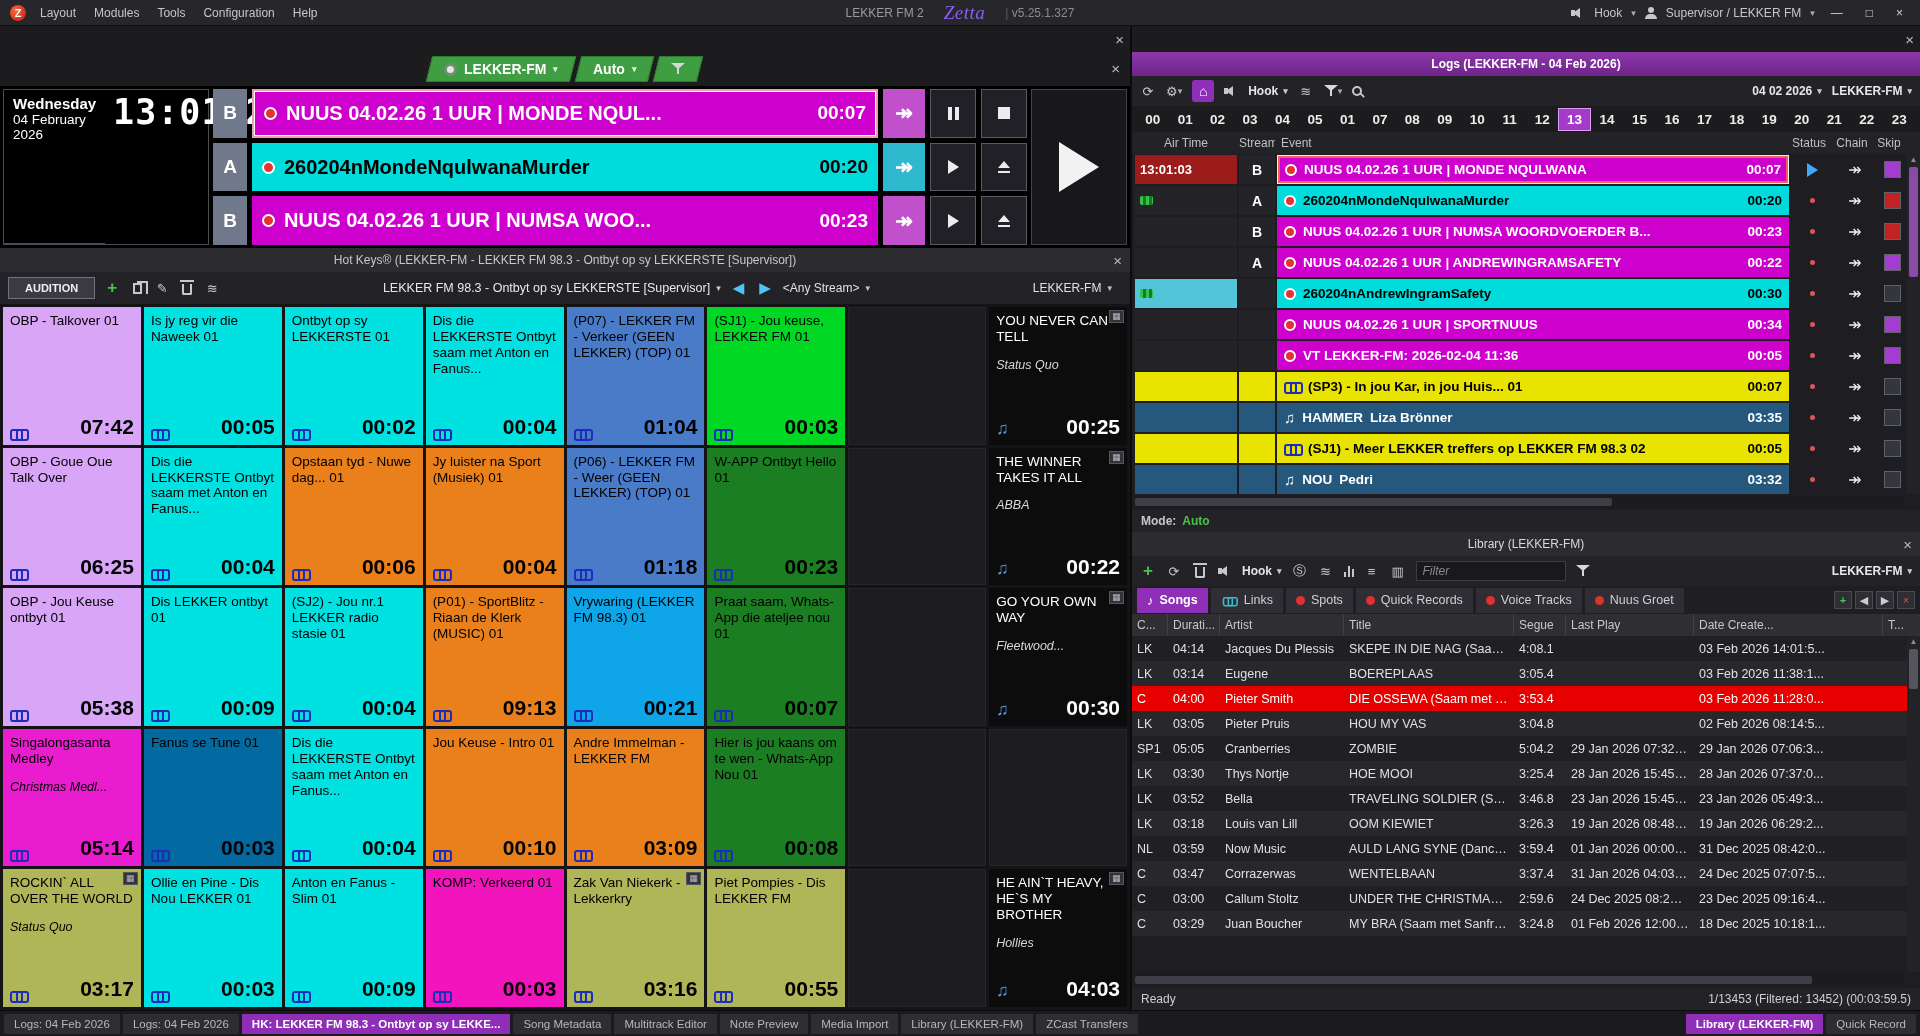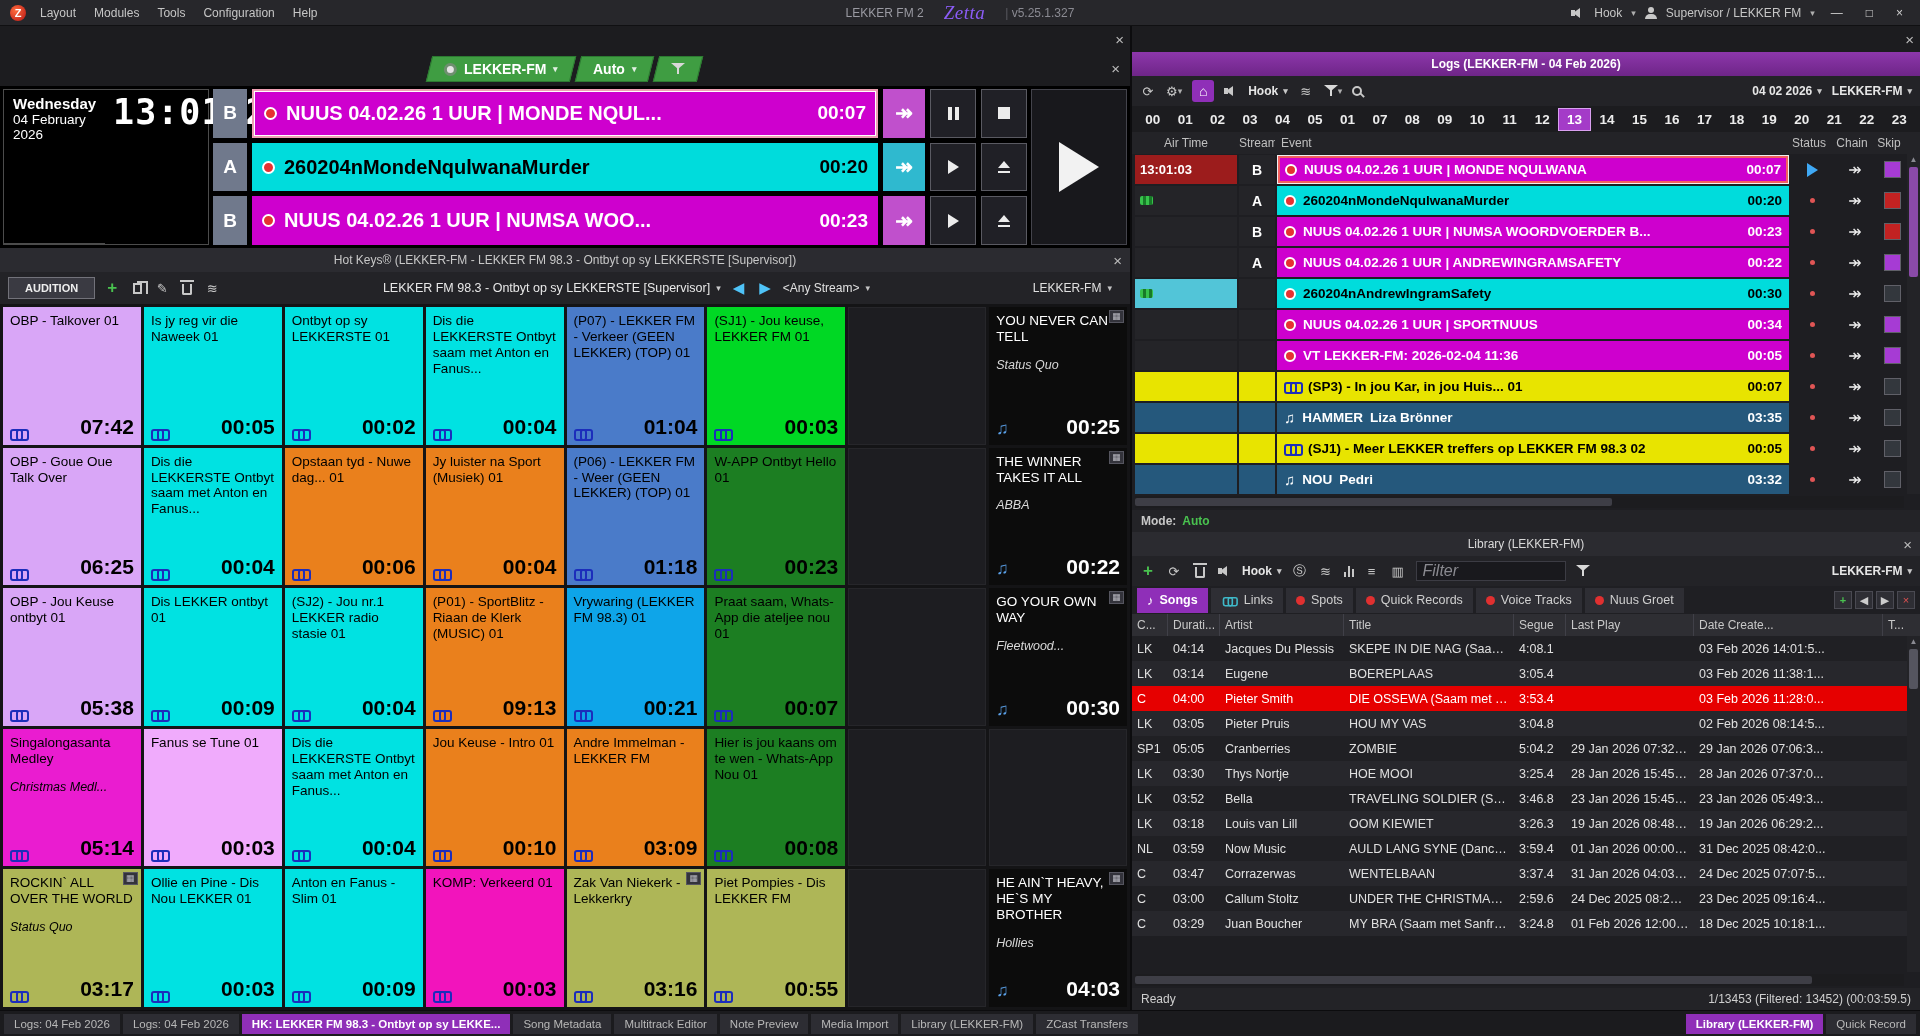--- a/index.html
+++ b/index.html
@@ -145,21 +145,21 @@
   .lg-skip{width:30px;display:flex;align-items:center;justify-content:center}
   .skip-box{width:17px;height:17px;border:1px solid #606068}
   .vscroll{width:13px;background:#232327;display:flex;flex-direction:column;align-items:center;padding:1px}
   .vscroll .arr{color:#8a8a92;font-size:8px;line-height:10px}
   .vthumb{width:9px;background:#8a4aa8;border-radius:2px;margin:2px 0}
   .hscroll{height:12px;background:#1c1c1f;margin:2px 16px 2px 3px;display:flex;align-items:center}
   .hthumb{height:8px;background:#3e3e46;border-radius:2px}
   .mode-row{height:22px;display:flex;align-items:center;gap:6px;padding:0 9px;background:#232327;color:#c8c8c8;font-weight:bold}
   .mode-val{color:#49c24f}
 
-  .filter-input{width:150px;height:20px;background:#19191d;border:1px solid #3c3c44;color:#bbb;font-style:italic;padding:0 6px;font-size:16px;font-family:inherit}
+  .filter-input{width:150px;height:20px;background:#19191d;border:1px solid #3c3c44;color:#bbb;font-style:italic;padding:0 6px;font-size:12px;font-family:inherit}
   .filter-input::placeholder{color:#8a8a90;font-style:italic}
   .lib-tabs{height:28px;display:flex;align-items:center;gap:3px;padding:0 5px;background:#1f1f23}
   .lib-tab{padding:5px 10px;background:#2e2e34;color:#cfcfcf;display:flex;gap:6px;align-items:center;font-size:12.5px;white-space:nowrap}
   .lib-tab.active{background:#8f2fb8;color:#fff;font-weight:bold}
   .tab-note{font-size:13px}
   .tab-dot{width:9px;height:9px;border-radius:50%;background:#e03030;display:inline-block}
   .lib-tab .link-icon{transform:scale(.8)}
   .lib-tab .link-icon::before,.lib-tab .link-icon::after{border-color:#3fb9c9}
   .tab-spacer{flex:1}
   .mini{width:18px;height:18px;background:#2e2e34;border:1px solid #4a4a52;display:flex;align-items:center;justify-content:center;font-size:11px;color:#ccc}
@@ -589,21 +589,21 @@
           <div class="hk-cell" style="background: rgb(234, 28, 208);">
 
             <div class="hk-title">Singalongasanta Medley</div>
             <div class="hk-sub">Christmas Medl...</div>
             <div class="hk-bottom">
               <span class="link-icon"></span>
 
               <span class="hk-dur">05:14</span>
             </div>
           </div>
-          <div class="hk-cell" style="background: #f0abfc;">
+          <div class="hk-cell" style="background: #0369a1;">
 
             <div class="hk-title">Fanus se Tune 01</div>
 
             <div class="hk-bottom">
               <span class="link-icon"></span>
 
               <span class="hk-dur">00:03</span>
             </div>
           </div>
           <div class="hk-cell" style="background: rgb(0, 226, 226);">

